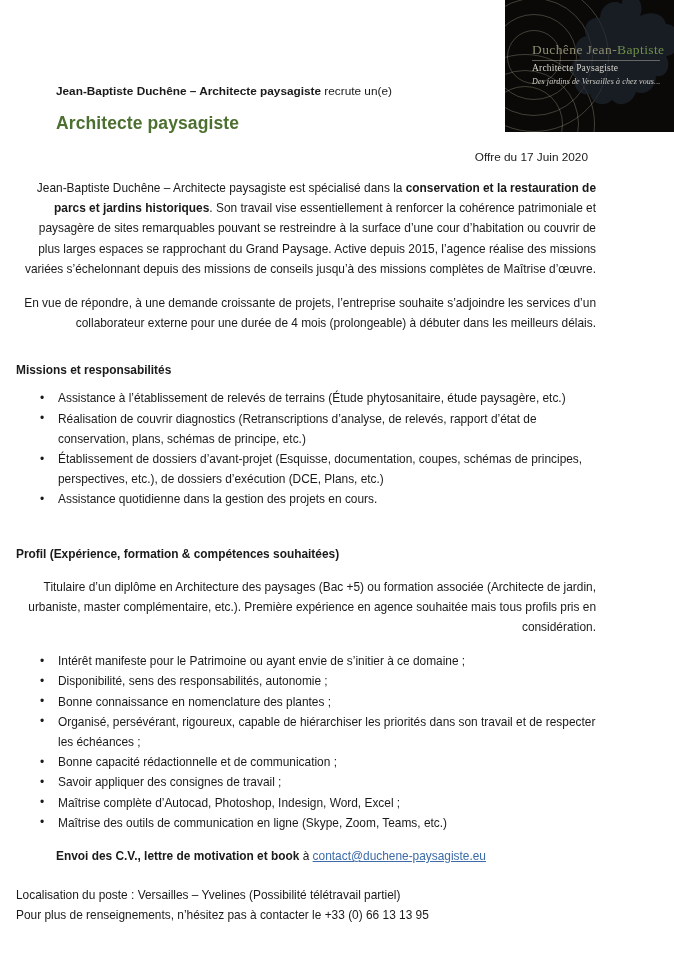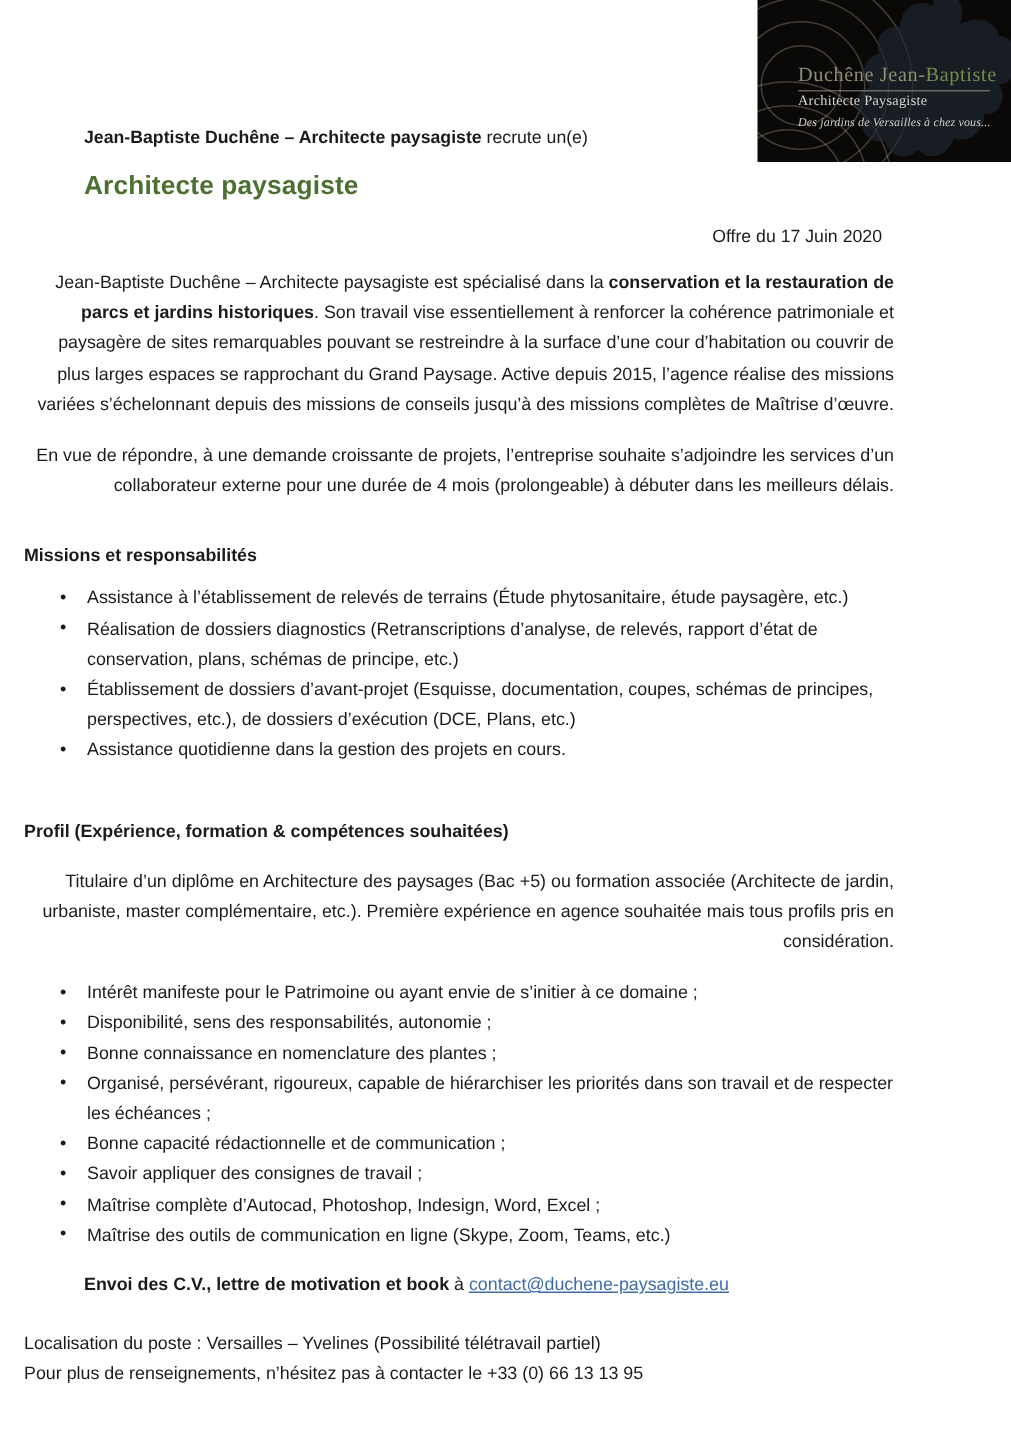--- a/index.html
+++ b/index.html
@@ -23,21 +23,21 @@
     height: 960px;
     box-sizing: border-box;
   }
 
   
   .logo {
     position: absolute;
     left: 505px;
     top: 0;
     width: 169px;
-    height: 108px;
+    height: 132px;
     background: #0a0908;
     overflow: hidden;
   }
   .logo-bg-rings {
     position: absolute;
     left: -46px;
     top: -18px;
     width: 150px;
     height: 150px;
   }
@@ -236,21 +236,21 @@
     <p class="para"><span>Jean-Baptiste Duchêne – Architecte paysagiste est spécialisé dans la </span><b>conservation et la restauration de parcs et jardins historiques</b><span>. Son travail vise essentiellement à renforcer la cohérence patrimoniale et paysagère de sites remarquables pouvant se restreindre à la surface d’une cour d’habitation ou couvrir de plus larges espaces se rapprochant du Grand Paysage. Active depuis 2015, l’agence réalise des missions variées s’échelonnant depuis des missions de conseils jusqu’à des missions complètes de Maîtrise d’œuvre.</span></p>
 
     <p class="para">En vue de répondre, à une demande croissante de projets, l’entreprise souhaite s’adjoindre les services d’un collaborateur externe pour une durée de 4 mois (prolongeable) à débuter dans les meilleurs délais.</p>
 
     <div class="spacer-sm"></div>
 
     <h2 class="section">Missions et responsabilités</h2>
 
     <ul class="bullets">
       <li>Assistance à l’établissement de relevés de terrains (Étude phytosanitaire, étude paysagère, etc.)</li>
-      <li>Réalisation de dossiers diagnostics (Retranscriptions d’analyse, de relevés, rapport d’état de conservation, plans, schémas de principe, etc.)</li>
+      <li>Réalisation de couvrir diagnostics (Retranscriptions d’analyse, de relevés, rapport d’état de conservation, plans, schémas de principe, etc.)</li>
       <li>Établissement de dossiers d’avant-projet (Esquisse, documentation, coupes, schémas de principes, perspectives, etc.), de dossiers d’exécution (DCE, Plans, etc.)</li>
       <li>Assistance quotidienne dans la gestion des projets en cours.</li>
     </ul>
 
     <div class="spacer-lg"></div>
 
     <h2 class="section">Profil (Expérience, formation &amp; compétences souhaitées)</h2>
 
     <div class="spacer-sm"></div>
 

